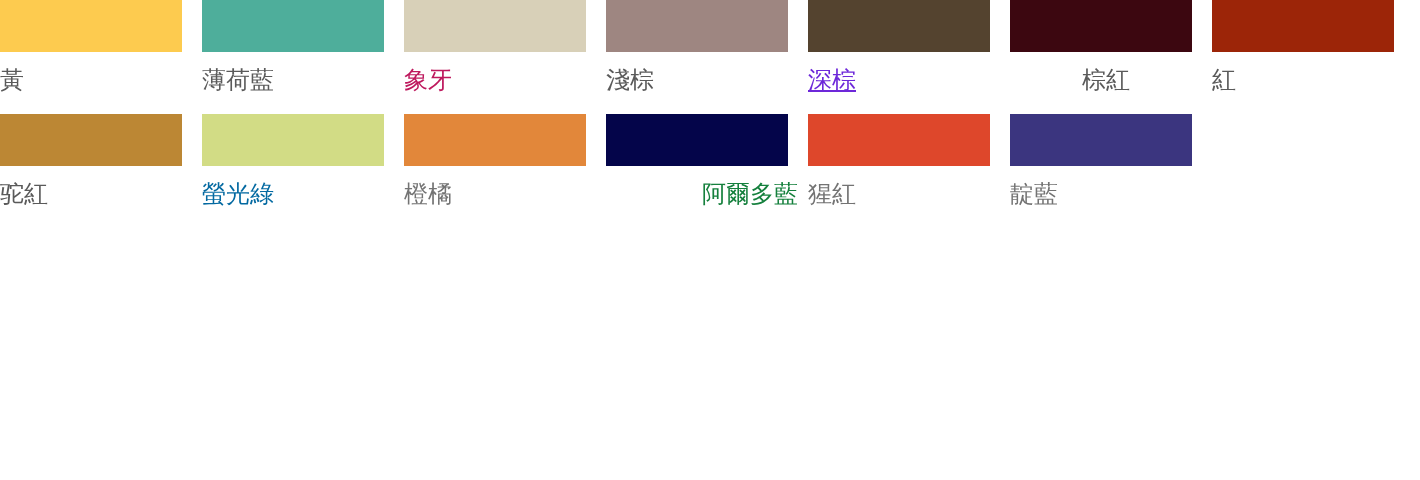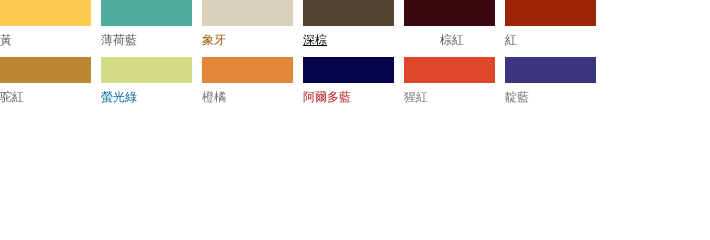--- a/index.html
+++ b/index.html
@@ -60,25 +60,29 @@
       <div class="swatch-cell">
         <span class="swatch-chip" style="background-color: rgb(253, 203, 79);"></span>
         <span class="swatch-label" style="color: rgb(90, 90, 90);">黃</span>
       </div>
       <div class="swatch-cell">
         <span class="swatch-chip" style="background-color: rgb(78, 174, 155);"></span>
         <span class="swatch-label" style="color: rgb(90, 90, 90);">薄荷藍</span>
       </div>
       <div class="swatch-cell">
         <span class="swatch-chip" style="background-color: rgb(216, 208, 184);"></span>
-        <span class="swatch-label" style="color: #a16207;">象牙</span>
+        <span class="swatch-label" style="color: #be185d;">象牙</span>
+      </div>
+      <div class="swatch-cell">
+        <span class="swatch-chip" style="background-color: rgb(158, 134, 129);"></span>
+        <span class="swatch-label" style="color: rgb(90, 90, 90);">淺棕</span>
       </div>
       <div class="swatch-cell">
         <span class="swatch-chip" style="background-color: rgb(84, 67, 47);"></span>
-        <span class="swatch-label" style="color: #000000; text-decoration: underline;">深棕</span>
+        <span class="swatch-label" style="color: #6d28d9; text-decoration: underline;">深棕</span>
       </div>
       <div class="swatch-cell">
         <span class="swatch-chip" style="background-color: rgb(60, 7, 16);"></span>
         <span class="swatch-label" style="color: rgb(90, 90, 90); margin-left: 36px;">棕紅</span>
       </div>
       <div class="swatch-cell">
         <span class="swatch-chip" style="background-color: rgb(156, 37, 8);"></span>
         <span class="swatch-label" style="color: rgb(90, 90, 90);">紅</span>
       </div>
     </div>
@@ -90,21 +94,21 @@
       <div class="swatch-cell">
         <span class="swatch-chip" style="background-color: rgb(210, 220, 133);"></span>
         <span class="swatch-label" style="color: #0369a1;">螢光綠</span>
       </div>
       <div class="swatch-cell">
         <span class="swatch-chip" style="background-color: rgb(226, 135, 58);"></span>
         <span class="swatch-label" style="color: #737373;">橙橘</span>
       </div>
       <div class="swatch-cell">
         <span class="swatch-chip" style="background-color: rgb(4, 5, 74);"></span>
-        <span class="swatch-label" style="color: #b91c1c;">阿爾多藍</span>
+        <span class="swatch-label" style="color: #15803d; margin-left: 48px;">阿爾多藍</span>
       </div>
       <div class="swatch-cell">
         <span class="swatch-chip" style="background-color: rgb(222, 71, 43);"></span>
         <span class="swatch-label" style="color: #737373;">猩紅</span>
       </div>
       <div class="swatch-cell">
         <span class="swatch-chip" style="background-color: rgb(59, 53, 127);"></span>
         <span class="swatch-label" style="color: #737373;">靛藍</span>
       </div>
     </div>

